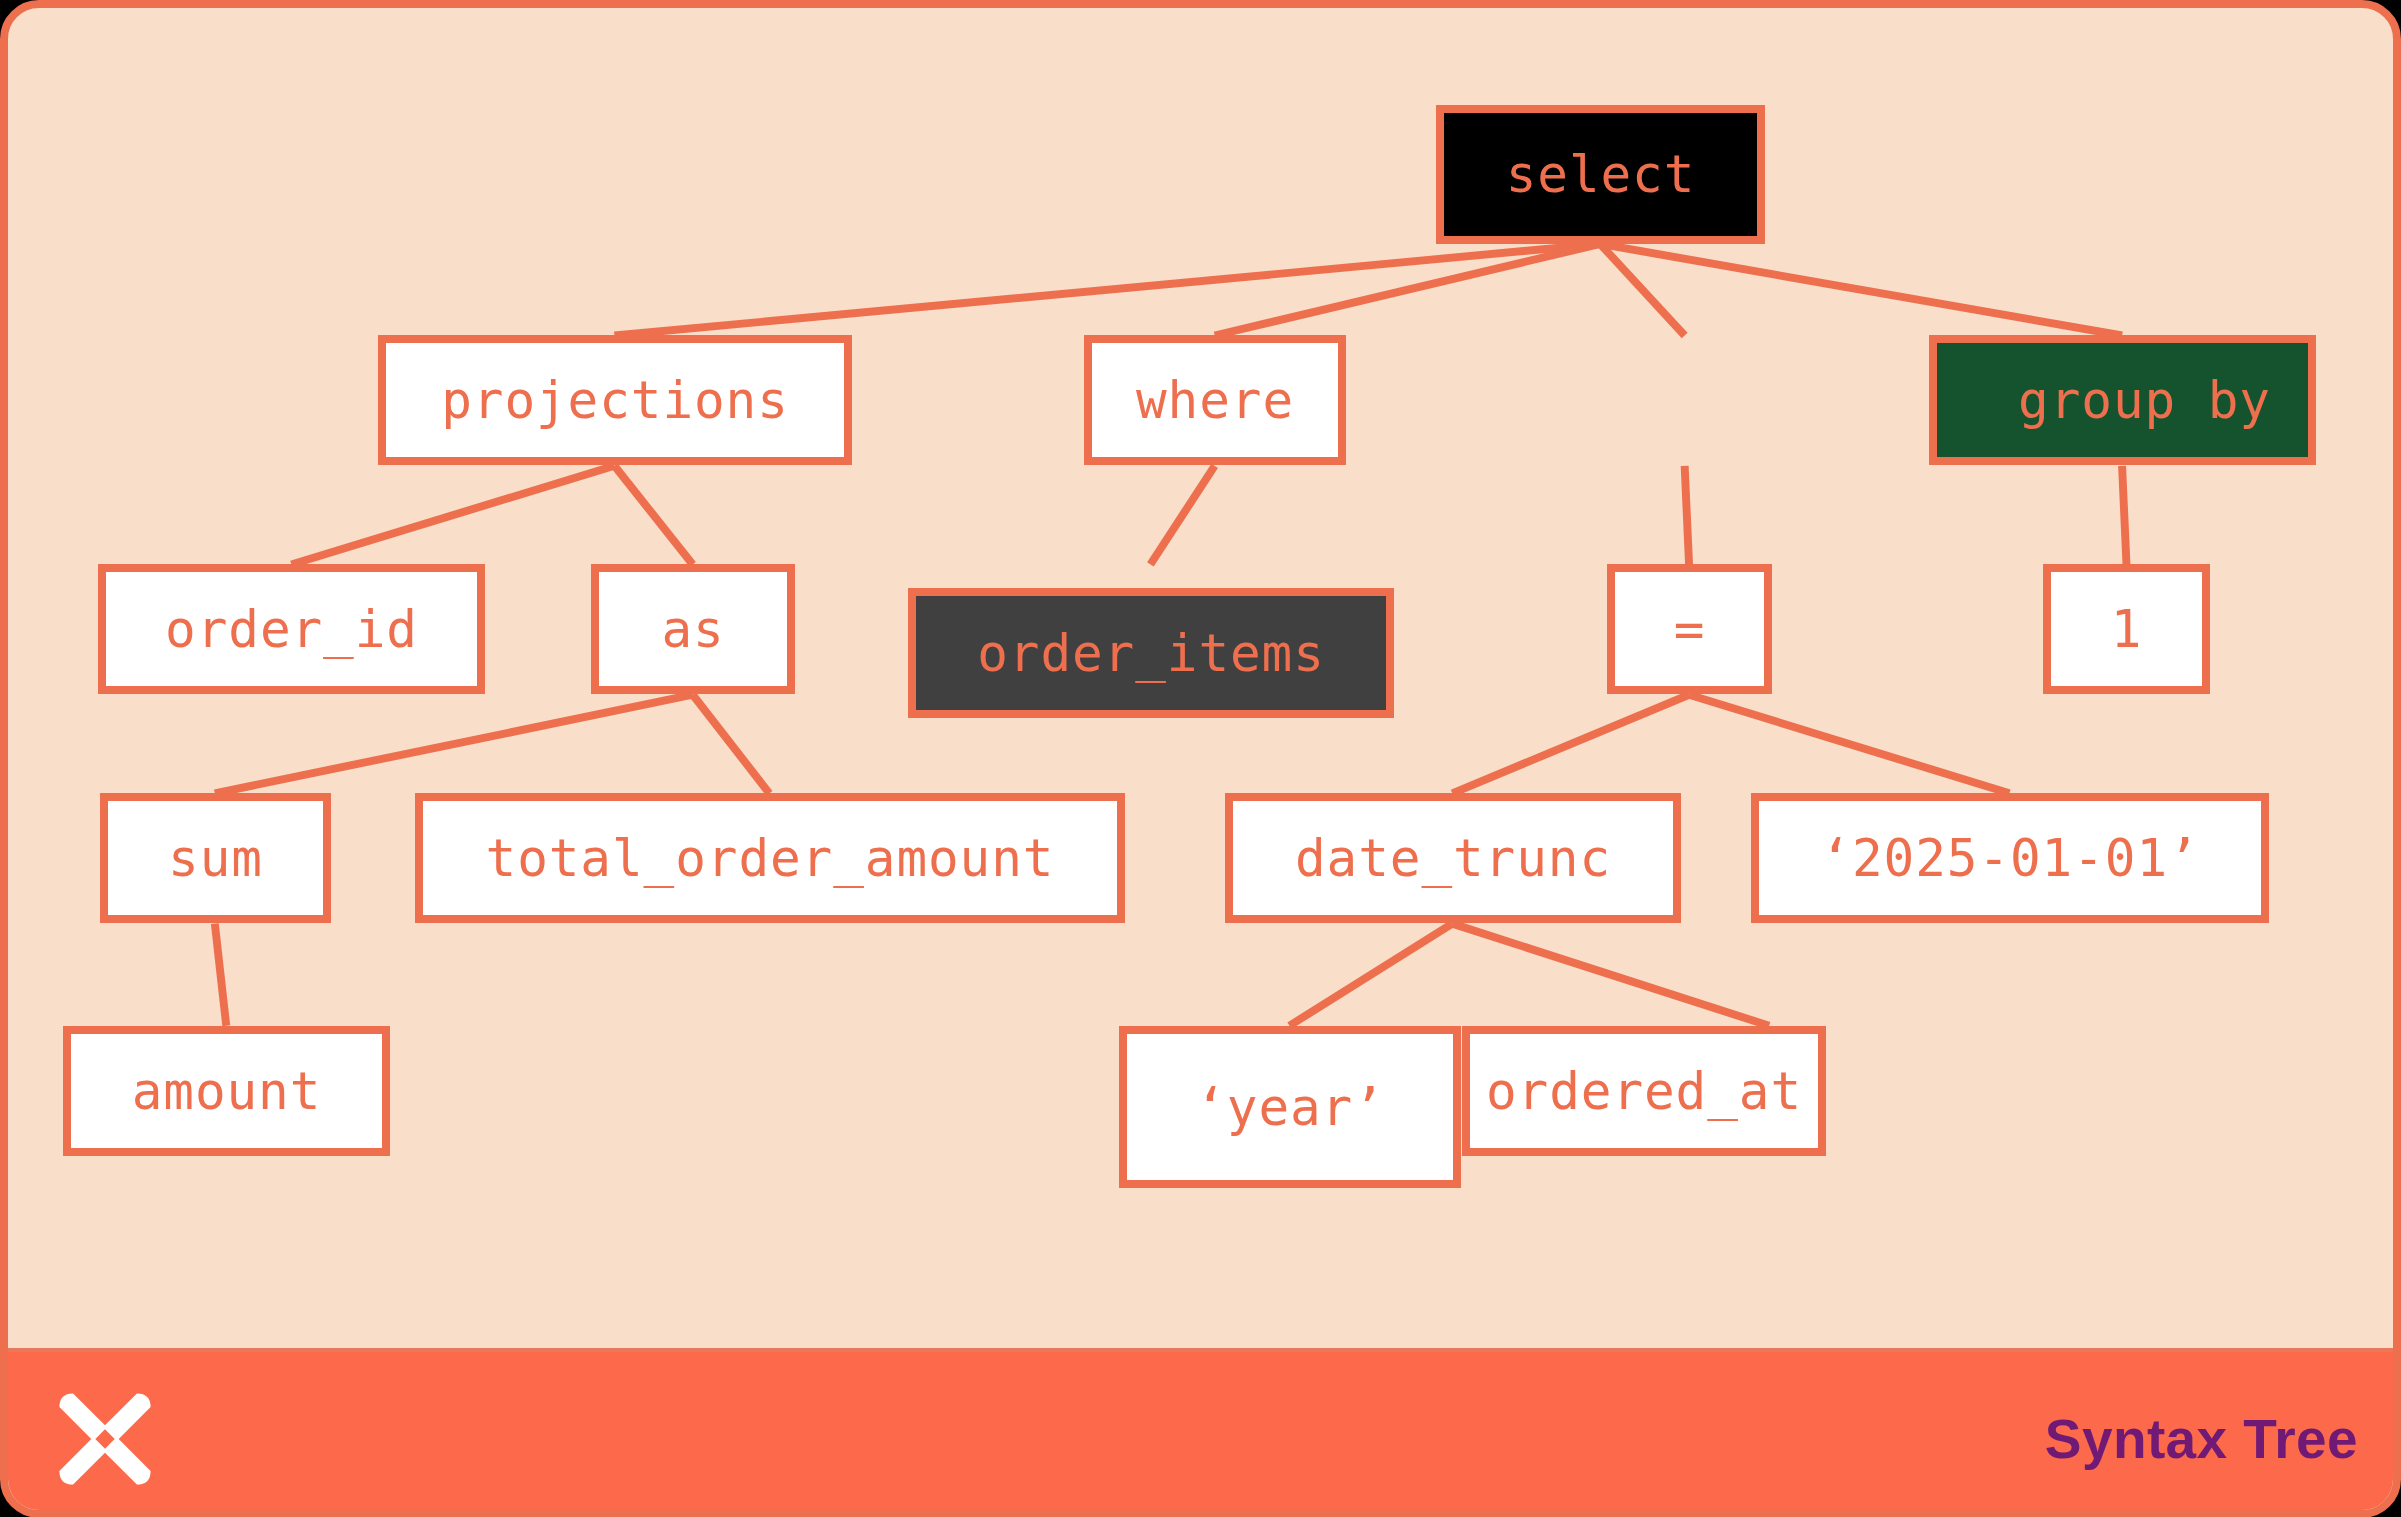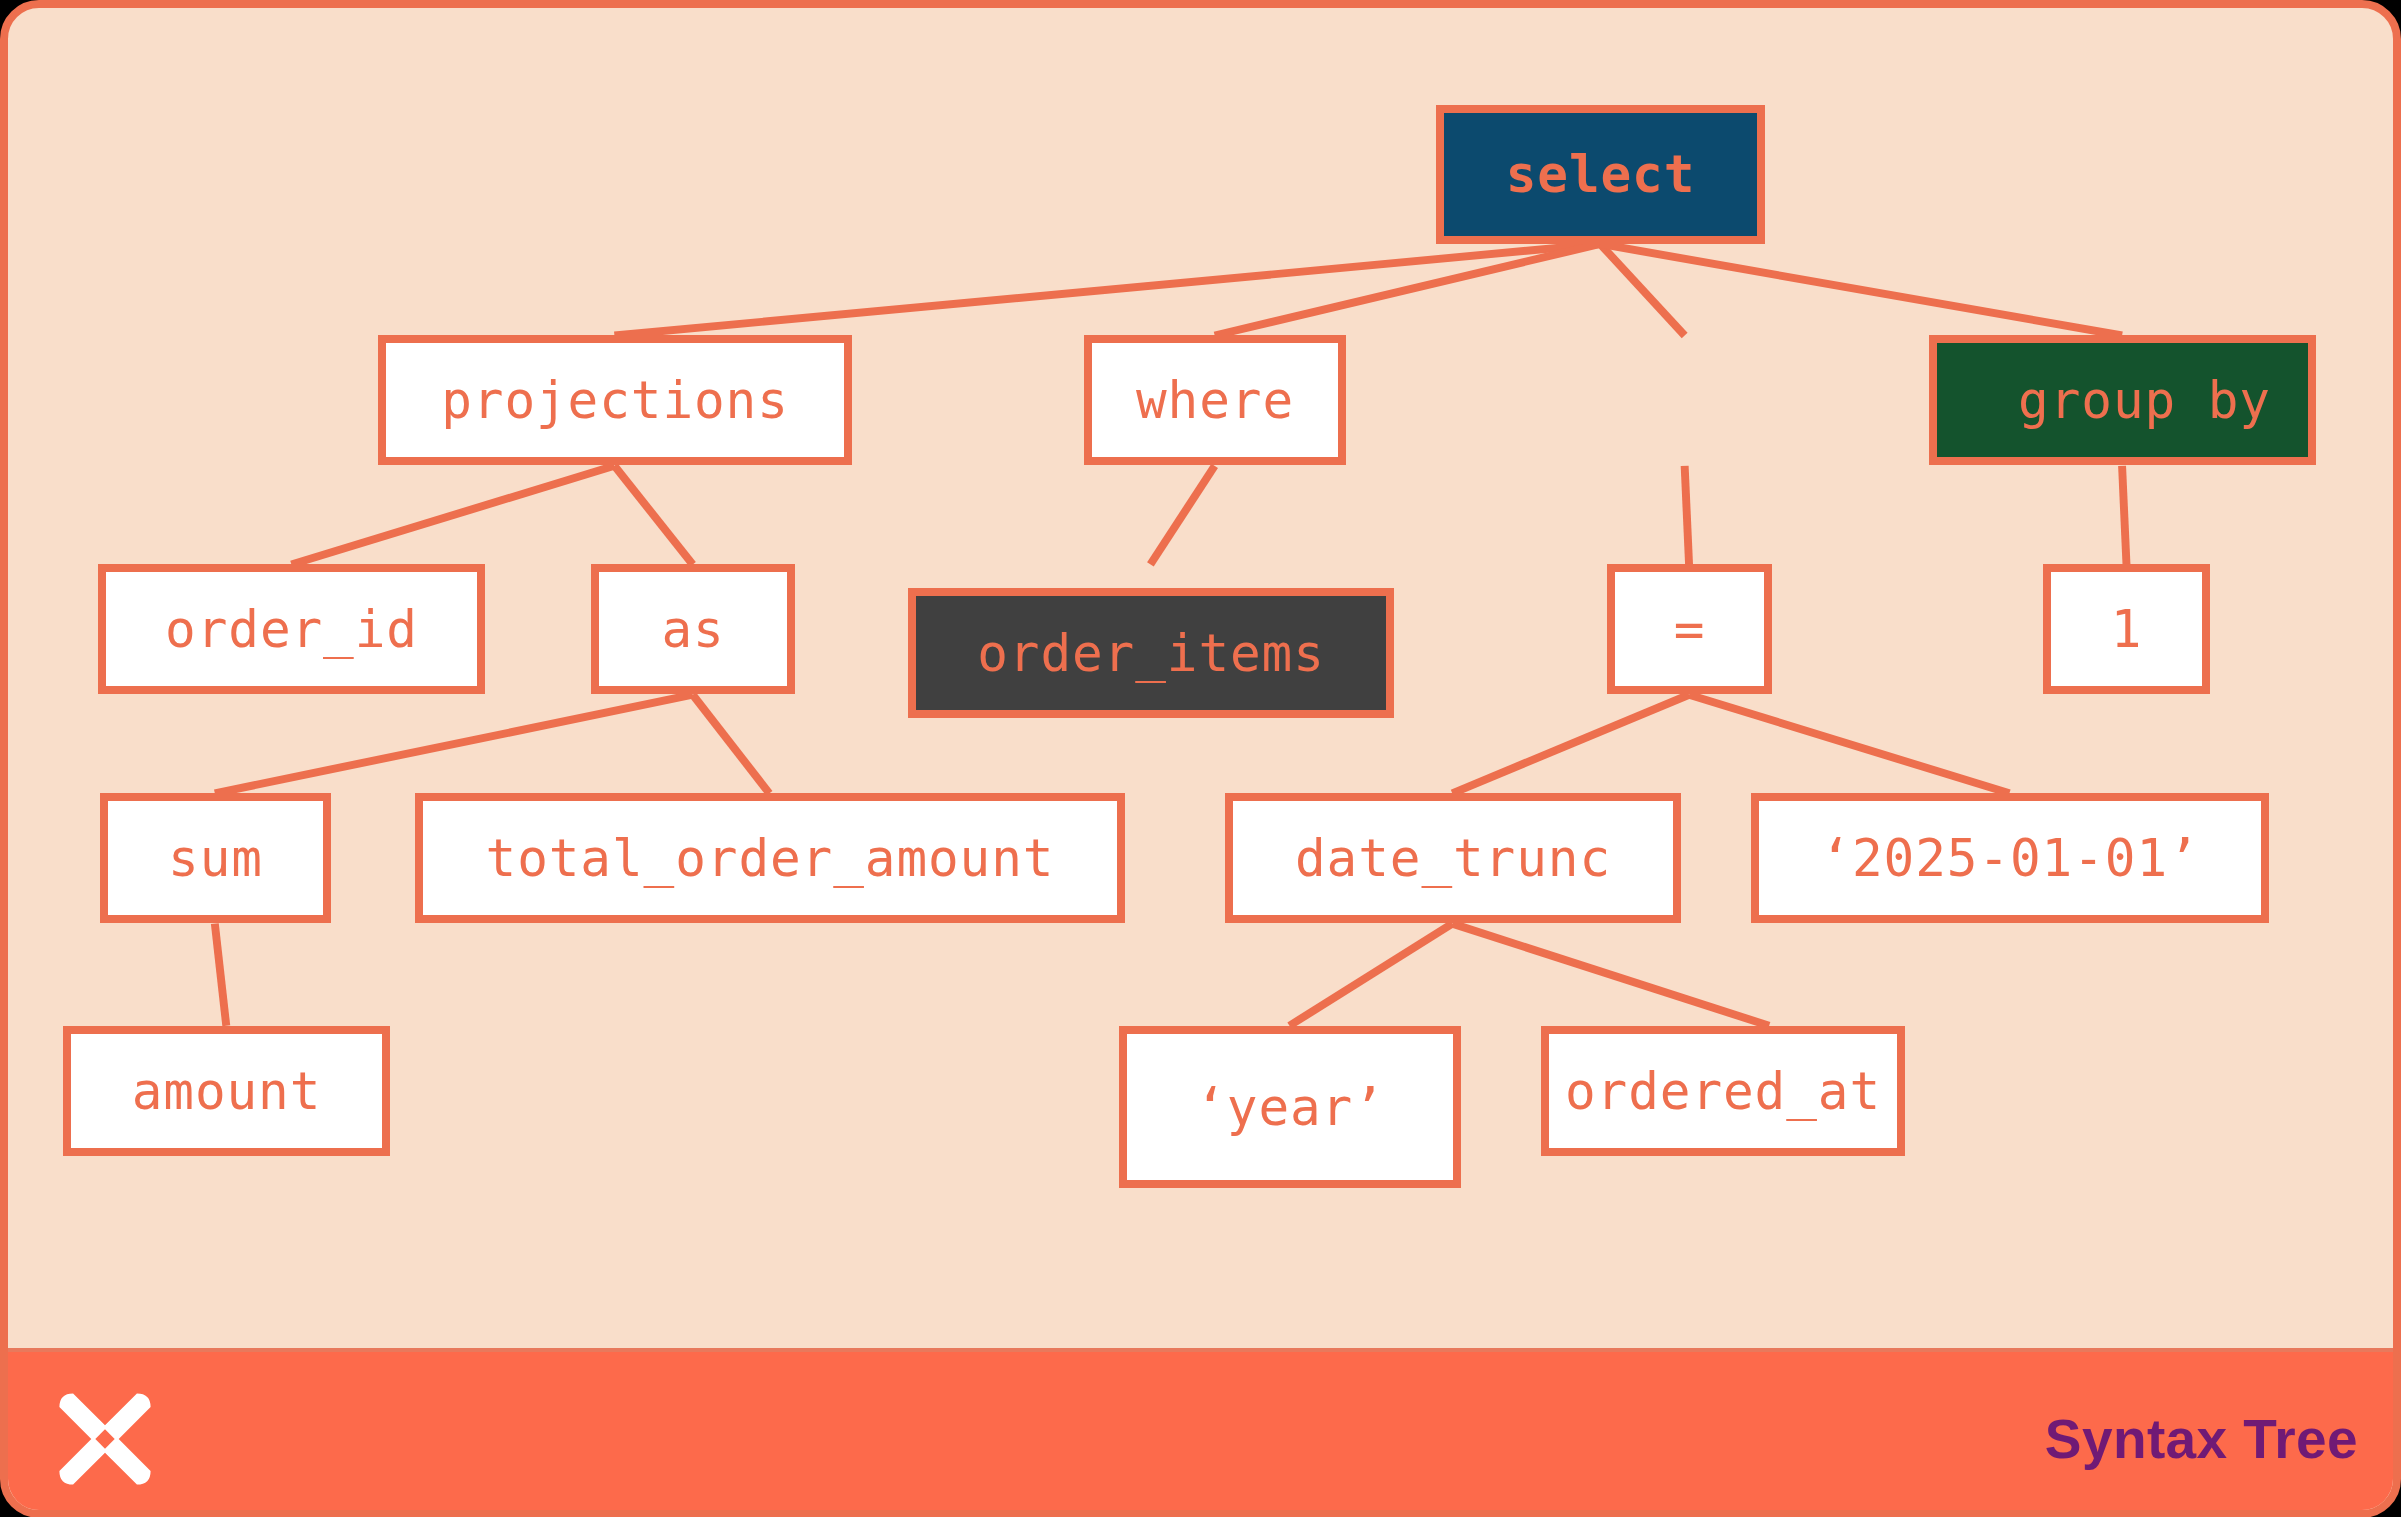--- a/index.html
+++ b/index.html
@@ -104,36 +104,36 @@
           <line x1="2402" y1="520" x2="2407" y2="632" stroke="#ED6F4E" stroke-width="9" stroke-linecap="butt"></line>
           <line x1="778" y1="780" x2="235" y2="892" stroke="#ED6F4E" stroke-width="9" stroke-linecap="butt"></line>
           <line x1="778" y1="780" x2="865" y2="892" stroke="#ED6F4E" stroke-width="9" stroke-linecap="butt"></line>
           <line x1="1910" y1="780" x2="1641" y2="892" stroke="#ED6F4E" stroke-width="9" stroke-linecap="butt"></line>
           <line x1="1910" y1="780" x2="2274" y2="892" stroke="#ED6F4E" stroke-width="9" stroke-linecap="butt"></line>
           <line x1="235" y1="1040" x2="248" y2="1156" stroke="#ED6F4E" stroke-width="9" stroke-linecap="butt"></line>
           <line x1="1641" y1="1040" x2="1456" y2="1156" stroke="#ED6F4E" stroke-width="9" stroke-linecap="butt"></line>
           <line x1="1641" y1="1040" x2="2001" y2="1156" stroke="#ED6F4E" stroke-width="9" stroke-linecap="butt"></line>
         </svg>
 
-    <div class="node" style="left: 1428px; top: 97px; width: 329px; height: 139px; background: #0c4a6e; border-color: rgb(237, 111, 78); color: rgb(238, 111, 78); font-weight: bold;"><span>select</span></div>
+    <div class="node" style="left: 1428px; top: 97px; width: 329px; height: 139px; background: #000000; border-color: rgb(237, 111, 78); color: rgb(238, 111, 78);"><span>select</span></div>
         <div class="node" style="left: 370px; top: 327px; width: 474px; height: 130px; background: rgb(255, 255, 255); border-color: rgb(237, 111, 78); color: rgb(238, 111, 78);"><span>projections</span></div>
         <div class="node" style="left: 1076px; top: 327px; width: 262px; height: 130px; background: rgb(255, 255, 255); border-color: rgb(237, 111, 78); color: rgb(238, 111, 78);"><span>where</span></div>
         <div class="node" style="left: 1921px; top: 327px; width: 387px; height: 130px; background: #14532d; border-color: rgb(237, 111, 78); color: rgb(238, 111, 78); padding-left: 44px;"><span>group by</span></div>
         <div class="node" style="left: 90px; top: 556px; width: 387px; height: 130px; background: rgb(255, 255, 255); border-color: rgb(237, 111, 78); color: rgb(238, 111, 78);"><span>order_id</span></div>
         <div class="node" style="left: 583px; top: 556px; width: 204px; height: 130px; background: rgb(255, 255, 255); border-color: rgb(237, 111, 78); color: rgb(238, 111, 78);"><span>as</span></div>
         <div class="node" style="left: 900px; top: 556px; width: 486px; height: 130px; background: #404040; border-color: rgb(237, 111, 78); color: rgb(238, 111, 78); margin-top: 24px;"><span>order_items</span></div>
         <div class="node" style="left: 1599px; top: 556px; width: 165px; height: 130px; background: rgb(255, 255, 255); border-color: rgb(237, 111, 78); color: rgb(238, 111, 78);"><span>=</span></div>
         <div class="node" style="left: 2035px; top: 556px; width: 167px; height: 130px; background: rgb(255, 255, 255); border-color: rgb(237, 111, 78); color: rgb(238, 111, 78);"><span>1</span></div>
         <div class="node" style="left: 92px; top: 785px; width: 231px; height: 130px; background: rgb(255, 255, 255); border-color: rgb(237, 111, 78); color: rgb(238, 111, 78);"><span>sum</span></div>
         <div class="node" style="left: 407px; top: 785px; width: 710px; height: 130px; background: rgb(255, 255, 255); border-color: rgb(237, 111, 78); color: rgb(238, 111, 78);"><span>total_order_amount</span></div>
         <div class="node" style="left: 1217px; top: 785px; width: 456px; height: 130px; background: rgb(255, 255, 255); border-color: rgb(237, 111, 78); color: rgb(238, 111, 78);"><span>date_trunc</span></div>
         <div class="node" style="left: 1743px; top: 785px; width: 518px; height: 130px; background: rgb(255, 255, 255); border-color: rgb(237, 111, 78); color: rgb(238, 111, 78);"><span>‘2025-01-01’</span></div>
         <div class="node" style="left: 55px; top: 1018px; width: 327px; height: 130px; background: rgb(255, 255, 255); border-color: rgb(237, 111, 78); color: rgb(238, 111, 78);"><span>amount</span></div>
         <div class="node" style="left: 1111px; top: 1018px; width: 342px; height: 162px; background: rgb(255, 255, 255); border-color: rgb(237, 111, 78); color: rgb(238, 111, 78);"><span>‘year’</span></div>
-        <div class="node" style="left: 1533px; top: 1018px; width: 364px; height: 130px; background: rgb(255, 255, 255); border-color: rgb(237, 111, 78); color: rgb(238, 111, 78);"><span>ordered_at</span></div>
+        <div class="node" style="left: 1454px; top: 1018px; width: 364px; height: 130px; background: rgb(255, 255, 255); border-color: rgb(237, 111, 78); color: rgb(238, 111, 78);"><span>ordered_at</span></div>
       </div>
 
     <div id="footer">
       <div id="logo-wrap">
         <svg width="114" height="114" viewBox="0 0 100 100" aria-hidden="true">
           <path d="M22 10 L50 38 L78 10 Q90 10 90 22 L62 50 L90 78 Q90 90 78 90
                    L50 62 L22 90 Q10 90 10 78 L38 50 L10 22 Q10 10 22 10 Z" fill="#FFFFFF"></path>
           <rect x="44" y="44" width="12" height="12" transform="rotate(45 50 50)" fill="#FD6A4B"></rect>
         </svg>
       </div>

